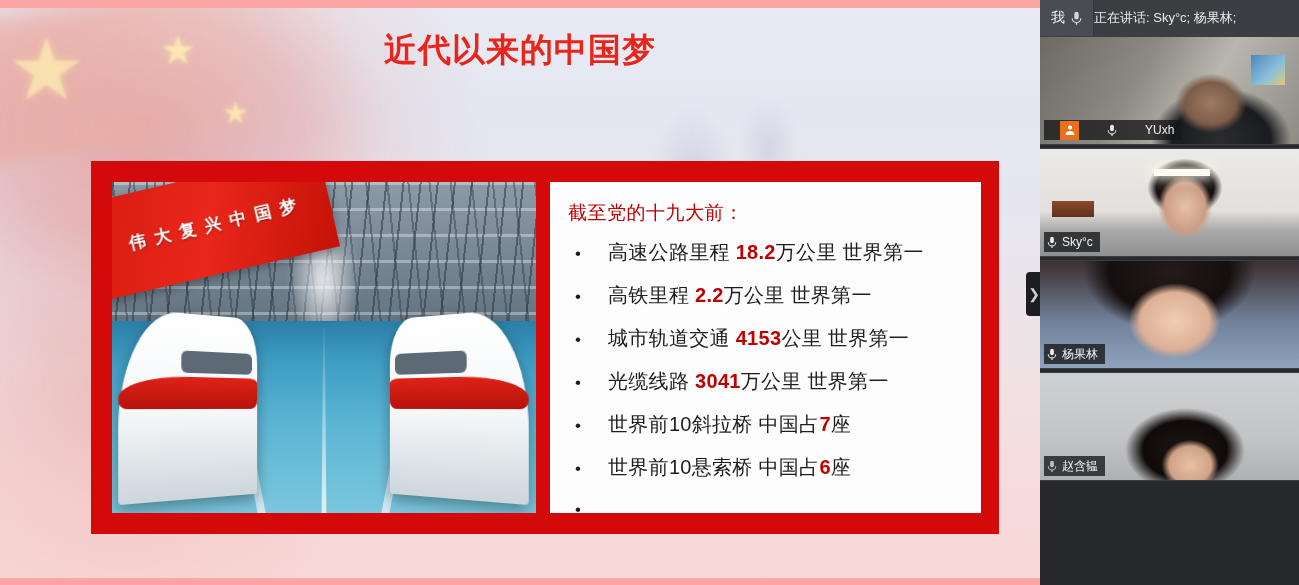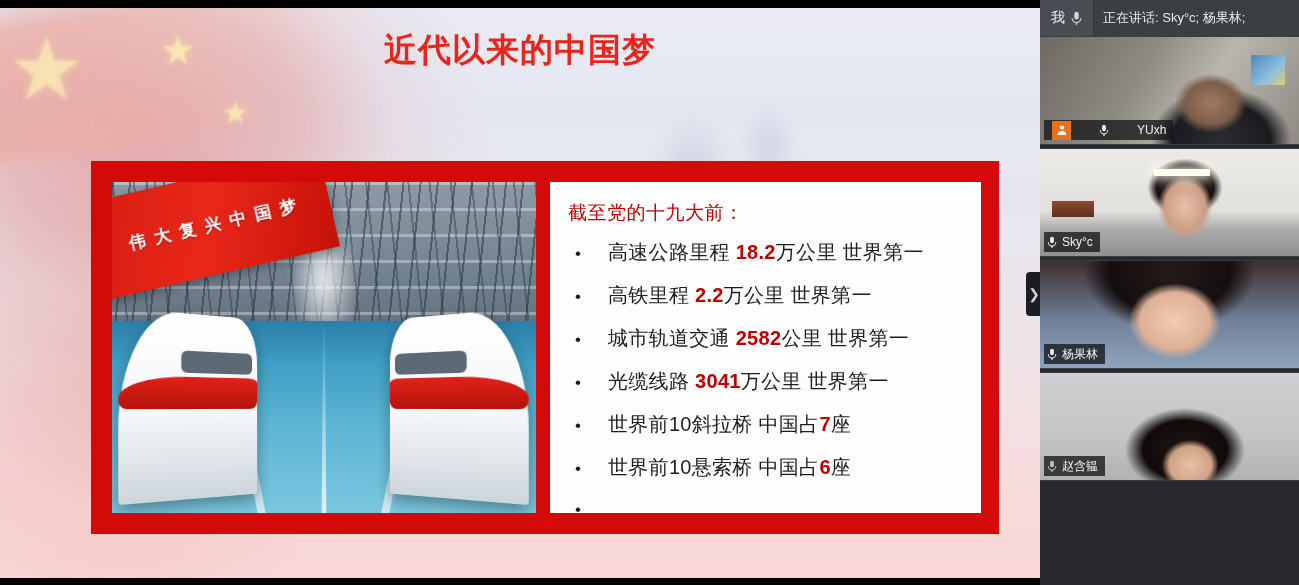--- a/index.html
+++ b/index.html
@@ -7,21 +7,21 @@
     width:1299px; height:585px; overflow:hidden;
     background:#1e2023;
     font-family:"Liberation Sans","DejaVu Sans",sans-serif;
   }
   #app { position:relative; width:1299px; height:585px; display:flex; }
 
   
   .slide-area {
     position:relative;
     width:1040px; height:585px;
-    background:#000000;
+    background:#fca5a5;
     overflow:hidden;
   }
   .slide {
     position:absolute; left:0; top:8px;
     width:1040px; height:570px;
     overflow:hidden;
     background:
       linear-gradient(to bottom,
         #e9eaf3 0%, #e4e7f2 18%, #e8e6ee 40%,
         #efe3e6 62%, #f6dcdd 82%, #f8d7d6 100%);
@@ -224,42 +224,42 @@
   .me-box {
     display:flex; align-items:center; gap:6px;
     padding:0 11px; height:36px;
     background:#494d53;
     border-right:1px solid #35383d;
   }
   .me-label { color:#f0f0f0; font-size:14px; }
   .speaking {
     flex:1 1 auto; overflow:hidden;
     color:#e9e9e9; font-size:13px;
-    padding-left:9px; white-space:nowrap;
+    white-space:nowrap;
     text-overflow:clip;
   }
   .tiles { padding:0; }
   .tile {
     position:relative;
     width:259px; height:109px;
     margin-bottom:3px;
     background:#101113;
     overflow:hidden;
     border:1px solid #3a3d42;
     border-left:none; border-right:none;
   }
   .tile-inner { position:absolute; inset:0; }
   .name-badge {
     position:absolute; left:4px; bottom:4px;
     display:flex; align-items:center; gap:5px;
     background:rgba(22,23,25,0.78);
     padding:2px 7px 2px 3px;
     height:20px;
   }
-  .name-badge.host { padding-left:8px;gap:28px; }
+  .name-badge.host { padding-left:16px;gap:28px; }
   .host-chip {
     width:19px; height:19px; background:#E8721C;
     display:flex; align-items:center; justify-content:center;
   }
   .name-text { color:#f2f2f2; font-size:12px; white-space:nowrap; }
 
   
   .bg-yuxh {
     background:
       radial-gradient(ellipse 46px 38px at 66% 62%, #9d7a63 0%, #7d5d49 55%, rgba(0,0,0,0) 78%),
@@ -362,21 +362,21 @@
             <li>
               <span class="dot">•</span>
               <span class="pt-text"><span>高速公路里程  </span><b>18.2</b><span>万公里  世界第一</span></span>
             </li>
             <li>
               <span class="dot">•</span>
               <span class="pt-text"><span>高铁里程  </span><b>2.2</b><span>万公里  世界第一</span></span>
             </li>
             <li>
               <span class="dot">•</span>
-              <span class="pt-text"><span>城市轨道交通  </span><b>2582</b><span>公里  世界第一</span></span>
+              <span class="pt-text"><span>城市轨道交通  </span><b>4153</b><span>公里  世界第一</span></span>
             </li>
             <li>
               <span class="dot">•</span>
               <span class="pt-text"><span>光缆线路  </span><b>3041</b><span>万公里  世界第一</span></span>
             </li>
             <li>
               <span class="dot">•</span>
               <span class="pt-text"><span>世界前10斜拉桥  中国占</span><b>7</b><span>座</span></span>
             </li>
             <li>

